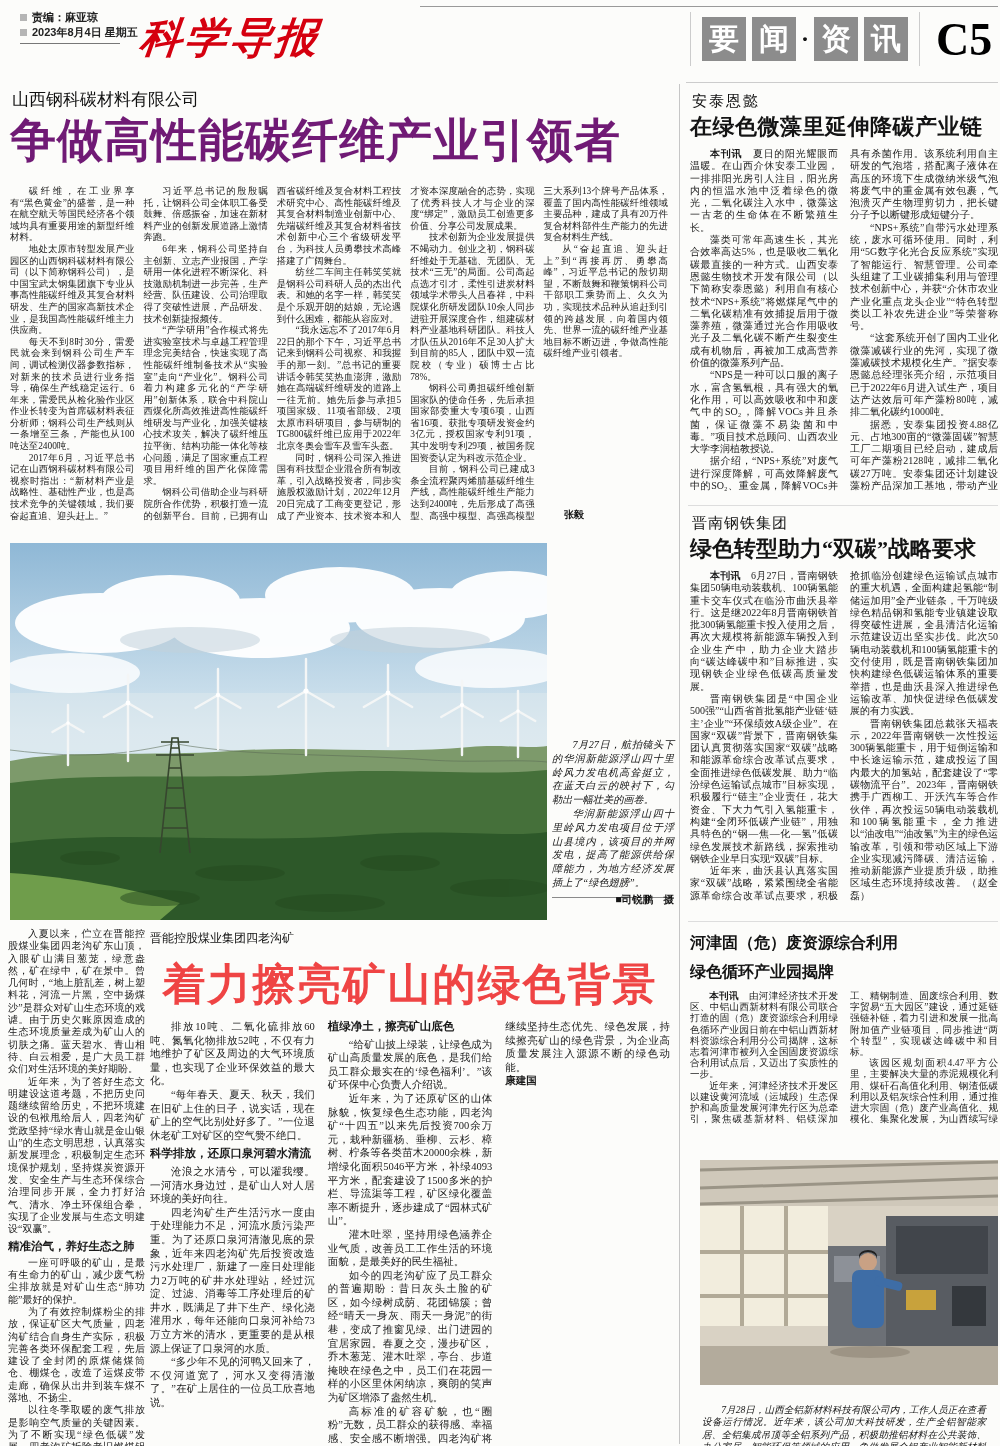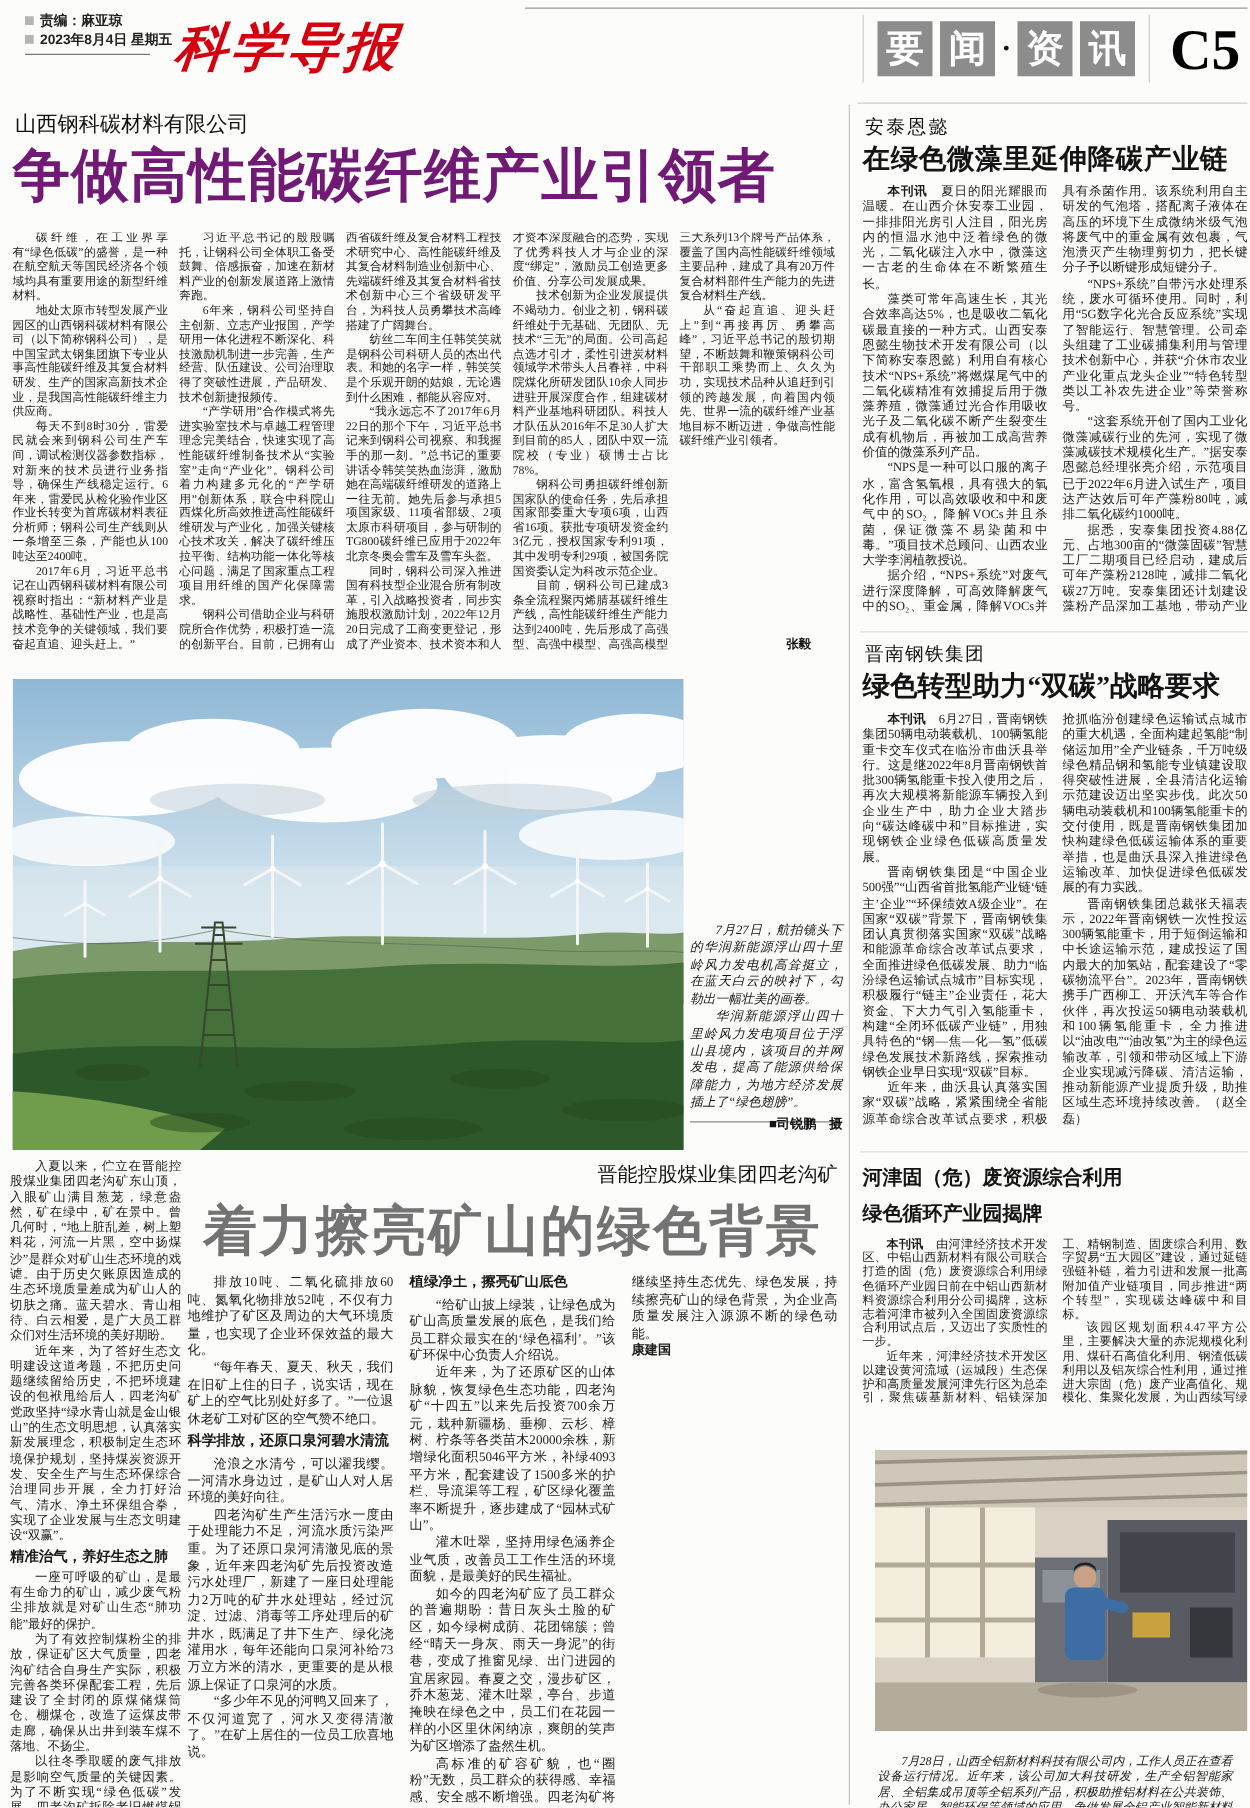--- a/index.html
+++ b/index.html
@@ -39,21 +39,21 @@
   .body-text .subhead{font-family:"Liberation Sans",sans-serif;font-weight:bold;
       text-indent:0;margin:5px 0 4px;font-size:11.5px;break-after:avoid}
   .body-text strong{font-weight:bold}
 
   
   #fiber-kicker{left:12px;top:88px;font-size:17px}
   #fiber-headline{left:10px;top:110px;width:660px;font-family:"Liberation Sans",sans-serif;
       font-weight:900;font-size:46px;letter-spacing:1px;color:#701a75;white-space:nowrap}
   #fiber-body{left:10px;top:186px;width:658px;height:338px;font-size:9.4px;line-height:11.6px;
       column-count:5;column-gap:9px;column-fill:auto}
-  #fiber-byline{left:521px;top:508px;width:128px;text-align:right;font-weight:bold;font-size:10px}
+  #fiber-byline{left:564px;top:508px;width:128px;text-align:left;font-weight:bold;font-size:10px}
 
   
   #photo-wind{left:10px;top:543px;width:537px;height:377px;overflow:hidden}
   #caption-wind{left:552px;top:738px;width:122px;font-size:10.2px;line-height:13.8px;
       font-style:italic;text-align:justify}
   #caption-wind p{margin:0;text-indent:2em}
   #caption-wind p.byline{text-align:right;font-weight:bold;text-indent:0;font-style:normal;
       font-family:"Liberation Sans",sans-serif;font-size:10.5px;margin-top:3px}
 
   
@@ -75,23 +75,23 @@
       column-count:2;column-gap:12px;column-fill:auto}
 
   
   #photo-factory{left:700px;top:1160px;width:298px;height:225px;overflow:hidden}
   #caption-factory{left:690px;top:1392px;width:308px;font-size:9.6px;line-height:12.4px;
       font-style:italic;text-align:justify}
   #caption-factory p{margin:12px;text-indent:2em}
 
   
   #mine-col1{left:8px;top:928px;width:137px;height:518px;font-size:10px;line-height:12.3px}
-  #mine-kicker{left:150px;top:930px;width:520px;text-align:right;font-size:16px}
+  #mine-kicker{left:150px;top:930px;width:520px;text-align:left;font-size:12px}
   #mine-headline{left:150px;top:956px;width:520px;text-align:center;font-weight:900;
-      font-size:43px;letter-spacing:2px;color:#737373;white-space:nowrap}
+      font-size:43px;letter-spacing:2px;color:#ef4444;white-space:nowrap}
   #mine-body{left:150px;top:1020px;width:520px;height:426px;font-size:10.5px;line-height:13.6px;
       column-count:3;column-gap:13px;column-fill:auto}
 </style>
 </head>
 <body>
 
 <div id="top-rule" class="rule"></div>
 
 <div id="editor-block" class="abs">
   <div><span class="sq"></span><span>责编：麻亚琼</span></div>
@@ -114,21 +114,21 @@
 
 <div id="main-vdiv" class="rule"></div>
 <div id="right-top-rule" class="rule"></div>
 <div id="div-algae-steel" class="rule"></div>
 <div id="div-steel-park" class="rule"></div>
 <div id="caption-rule" class="rule"></div>
 
 <div id="fiber-kicker" class="abs kicker">山西钢科碳材料有限公司</div>
 <div id="fiber-headline" class="abs">争做高性能碳纤维产业引领者</div>
 <div id="fiber-body" class="abs body-text">
-    <p>碳纤维，在工业界享有“绿色低碳”的盛誉，是一种在航空航天等国民经济各个领域均具有重要用途的新型纤维材料。</p>
+    <p>碳纤维，在工业界享有“黑色黄金”的盛誉，是一种在航空航天等国民经济各个领域均具有重要用途的新型纤维材料。</p>
     <p>地处太原市转型发展产业园区的山西钢科碳材料有限公司（以下简称钢科公司），是中国宝武太钢集团旗下专业从事高性能碳纤维及其复合材料研发、生产的国家高新技术企业，是我国高性能碳纤维主力供应商。</p>
     <p>每天不到8时30分，雷爱民就会来到钢科公司生产车间，调试检测仪器参数指标，对新来的技术员进行业务指导，确保生产线稳定运行。6年来，雷爱民从检化验作业区作业长转变为首席碳材料表征分析师；钢科公司生产线则从一条增至三条，产能也从100吨达至2400吨。</p>
     <p>2017年6月，习近平总书记在山西钢科碳材料有限公司视察时指出：“新材料产业是战略性、基础性产业，也是高技术竞争的关键领域，我们要奋起直追、迎头赶上。”</p>
     <p>习近平总书记的殷殷嘱托，让钢科公司全体职工备受鼓舞、倍感振奋，加速在新材料产业的创新发展道路上激情奔跑。</p>
     <p>6年来，钢科公司坚持自主创新、立志产业报国，产学研用一体化进程不断深化、科技激励机制进一步完善，生产经营、队伍建设、公司治理取得了突破性进展，产品研发、技术创新捷报频传。</p>
     <p>“产学研用”合作模式将先进实验室技术与卓越工程管理理念完美结合，快速实现了高性能碳纤维制备技术从“实验室”走向“产业化”。钢科公司着力构建多元化的“产学研用”创新体系，联合中科院山西煤化所高效推进高性能碳纤维研发与产业化，加强关键核心技术攻关，解决了碳纤维压拉平衡、结构功能一体化等核心问题，满足了国家重点工程项目用纤维的国产化保障需求。</p>
     <p>钢科公司借助企业与科研院所合作优势，积极打造一流的创新平台。目前，已拥有山西省碳纤维及复合材料工程技术研究中心、高性能碳纤维及其复合材料制造业创新中心、先端碳纤维及其复合材料省技术创新中心三个省级研发平台，为科技人员勇攀技术高峰搭建了广阔舞台。</p>
     <p>纺丝二车间主任韩笑笑就是钢科公司科研人员的杰出代表。和她的名字一样，韩笑笑是个乐观开朗的姑娘，无论遇到什么困难，都能从容应对。</p>
     <p>“我永远忘不了2017年6月22日的那个下午，习近平总书记来到钢科公司视察、和我握手的那一刻。”总书记的重要讲话令韩笑笑热血澎湃，激励她在高端碳纤维研发的道路上一往无前。她先后参与承担5项国家级、11项省部级、2项太原市科研项目，参与研制的TG800碳纤维已应用于2022年北京冬奥会雪车及雪车头盔。</p>
     <p>同时，钢科公司深入推进国有科技型企业混合所有制改革，引入战略投资者，同步实施股权激励计划，2022年12月20日完成了工商变更登记，形成了产业资本、技术资本和人才资本深度融合的态势，实现了优秀科技人才与企业的深度“绑定”，激励员工创造更多价值、分享公司发展成果。</p>

